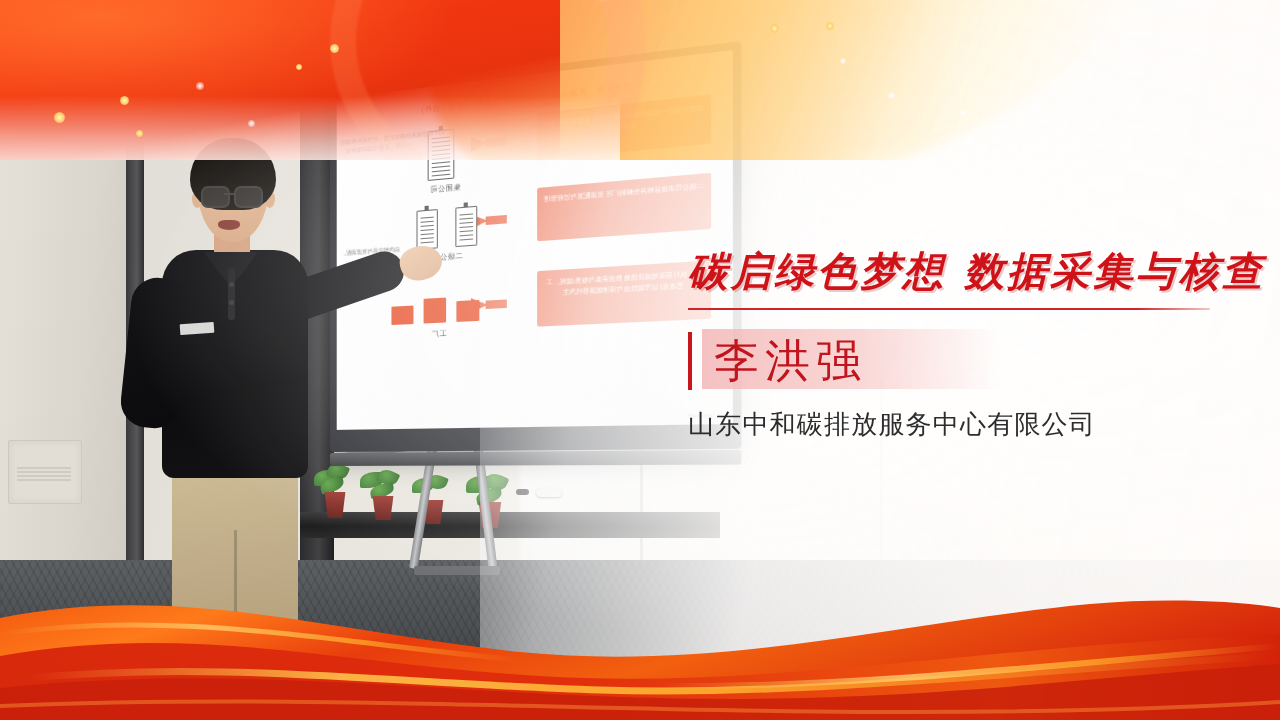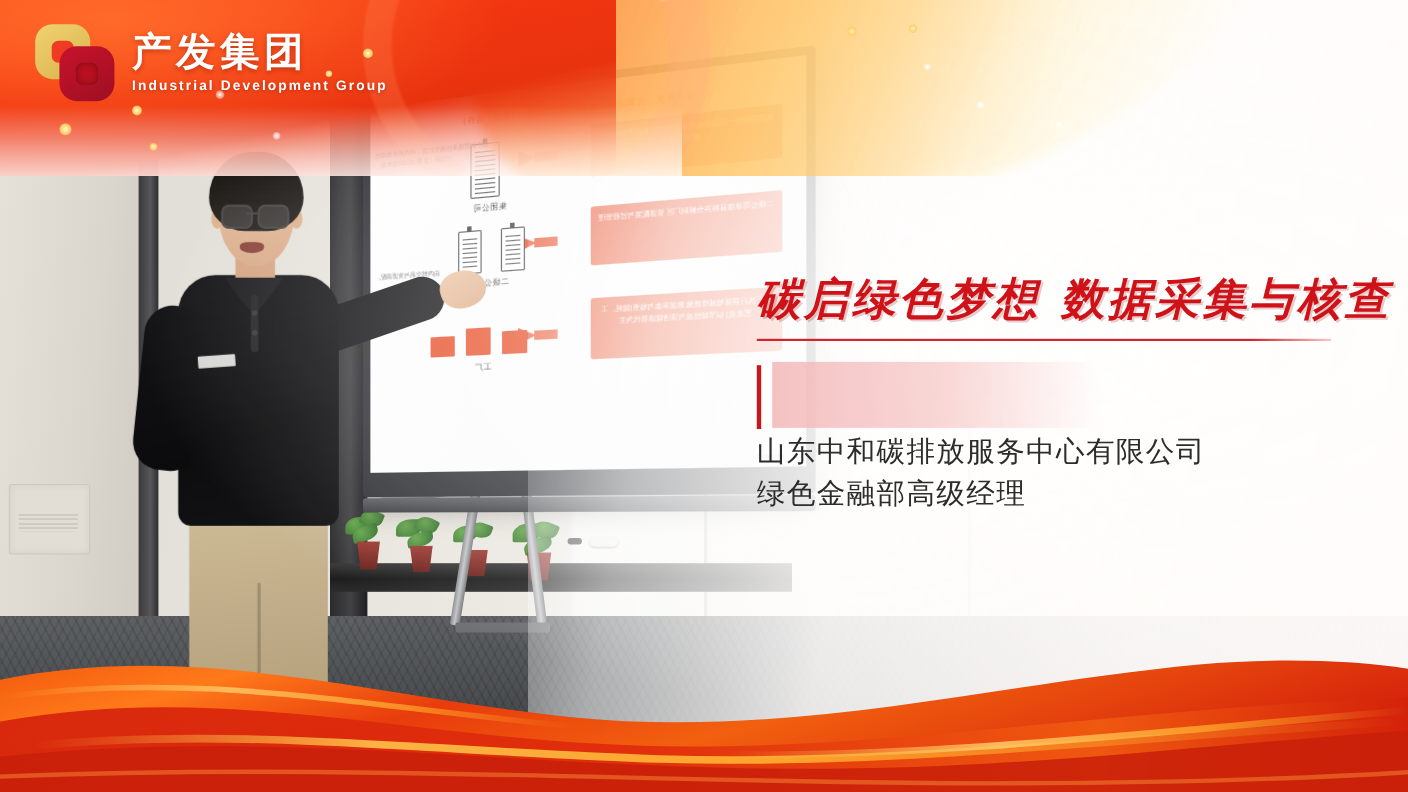--- a/index.html
+++ b/index.html
@@ -336,20 +336,21 @@
     position:absolute;left:14px;top:0;width:300px;height:60px;
     background:linear-gradient(90deg,rgba(243,183,183,.85) 0%,rgba(246,200,198,.72) 52%,rgba(250,230,228,0) 100%);
   }
   .name{
     position:absolute;left:26px;top:2px;
     font-family:"Liberation Serif","DejaVu Serif",serif;
     font-size:45px;font-weight:400;color:#c2141c;letter-spacing:6px;
   }
 
   .affil{
+    margin-top:14px;
     font-size:26px;line-height:1.48;color:#2c2c2c;letter-spacing:1.2px;
   }
   .affil div{white-space:nowrap;}
 
   
   .logo{position:absolute;left:32px;top:22px;display:flex;align-items:center;gap:14px;}
   .mark{position:relative;width:74px;height:70px;}
   .mark-a{
     position:absolute;left:0;top:0;width:50px;height:50px;
     background:linear-gradient(145deg,#f0d271,#d9b24a);
@@ -518,45 +519,35 @@
     <div class="spark" style="left:248px;top:120px;width:7px;height:7px;background:radial-gradient(circle,#fff,rgba(255,255,255,0));"></div>
     <div class="spark" style="left:296px;top:64px;width:6px;height:6px;"></div>
     <div class="spark" style="left:330px;top:44px;width:9px;height:9px;"></div>
     <div class="spark" style="left:770px;top:24px;width:9px;height:9px;"></div>
     <div class="spark" style="left:826px;top:22px;width:8px;height:8px;"></div>
     <div class="spark" style="left:840px;top:58px;width:6px;height:6px;background:radial-gradient(circle,#fff,rgba(255,255,255,0));"></div>
     <div class="spark" style="left:888px;top:92px;width:7px;height:7px;background:radial-gradient(circle,#fff,rgba(255,255,255,0));"></div>
     <div class="spark" style="left:960px;top:110px;width:6px;height:6px;background:radial-gradient(circle,#fff,rgba(255,255,255,0));"></div>
   </div>
 
-  <div class="logo">
-    <div class="mark">
-      <div class="mark-a"></div>
-      <div class="mark-b"></div>
-    </div>
-    <div class="logo-txt">
-      <div class="logo-cn">产发集团</div>
-      <div class="logo-en">Industrial Development Group</div>
-    </div>
-  </div>
 
   <div class="panel">
     <div class="headline">
       <span>碳启绿色梦想</span><span class="gap"></span><span>数据采集与核查</span>
     </div>
     <div class="rule"></div>
 
     <div class="name-row">
       <div class="name-bar"></div>
       <div class="name-hl"></div>
+      <div class="name">李洪强</div>
     </div>
 
     <div class="affil">
       <div>山东中和碳排放服务中心有限公司</div>
-      <div>绿色金融部高级经理</div>
     </div>
   </div>
 
   <div class="ribbon">
     <svg viewBox="0 0 1280 160" preserveAspectRatio="none">
       <defs>
         <linearGradient id="gA" x1="0" y1="0" x2="1" y2="0.3">
           <stop offset="0%" stop-color="#f2590f"></stop>
           <stop offset="18%" stop-color="#ff7a1a"></stop>
           <stop offset="38%" stop-color="#e83c0c"></stop>

